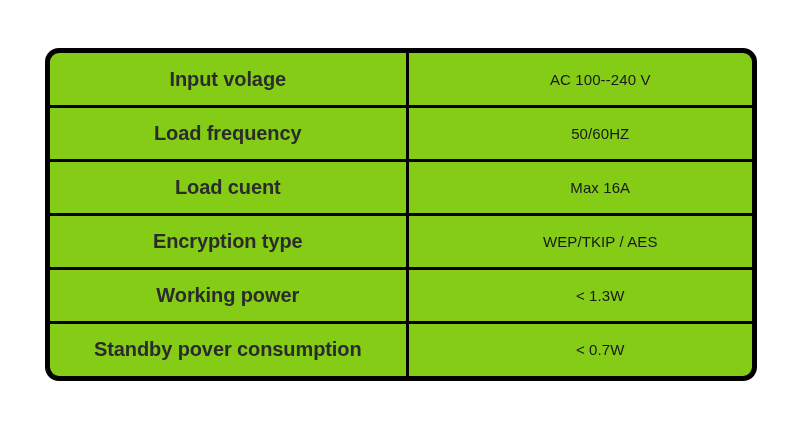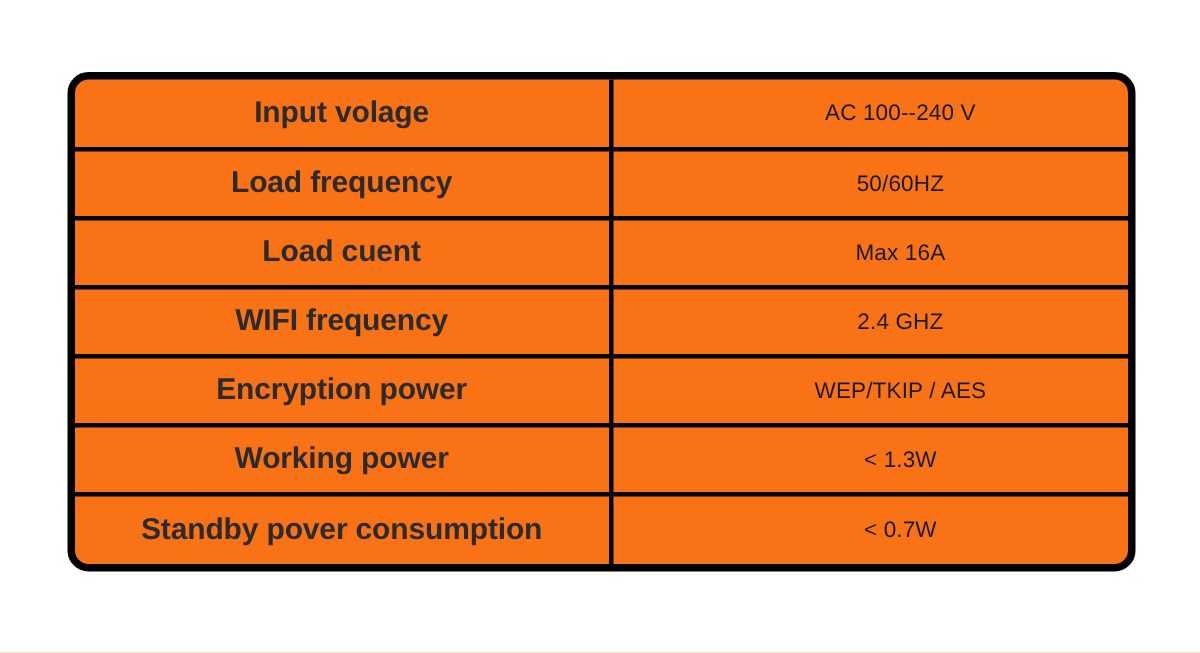--- a/index.html
+++ b/index.html
@@ -17,21 +17,21 @@
 
   #spec-table-wrap {
     position: absolute;
     left: 45px;
     top: 48px;
     width: 712px;
     height: 333px;
     box-sizing: border-box;
     border: 5px solid #000000;
     border-radius: 14px;
-    background: #f97316;
+    background: #84cc16;
     overflow: hidden;
   }
 
   table.spec-table {
     width: 100%;
     height: 100%;
     border-collapse: collapse;
     table-layout: fixed;
   }
 
@@ -82,25 +82,21 @@
       </tr>
       <tr>
         <td class="spec-label">Load frequency</td>
         <td class="spec-value">50/60HZ</td>
       </tr>
       <tr>
         <td class="spec-label">Load cuent</td>
         <td class="spec-value">Max 16A</td>
       </tr>
       <tr>
-        <td class="spec-label">WIFI frequency</td>
-        <td class="spec-value">2.4 GHZ</td>
-      </tr>
-      <tr>
-        <td class="spec-label">Encryption power</td>
+        <td class="spec-label">Encryption type</td>
         <td class="spec-value">WEP/TKIP / AES</td>
       </tr>
       <tr>
         <td class="spec-label">Working power</td>
         <td class="spec-value">&lt; 1.3W</td>
       </tr>
       <tr>
         <td class="spec-label">Standby pover consumption</td>
         <td class="spec-value">&lt; 0.7W</td>
       </tr>

